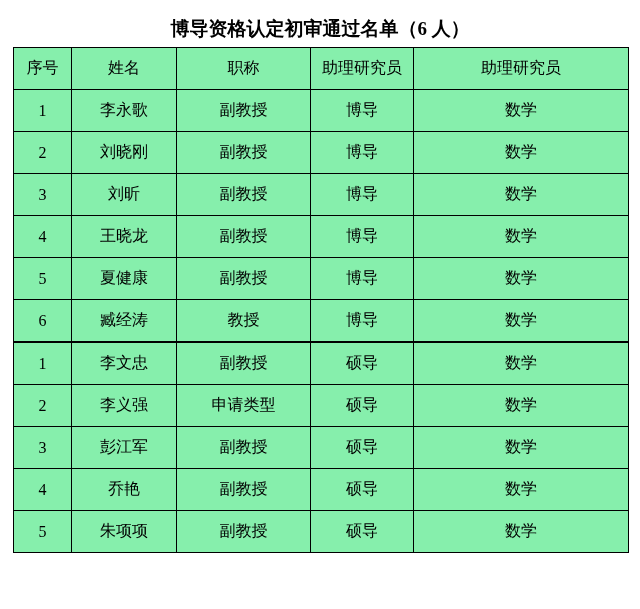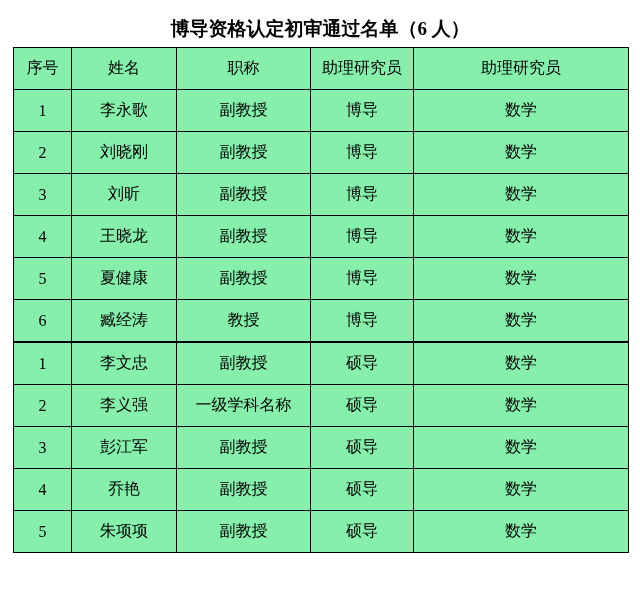--- a/index.html
+++ b/index.html
@@ -141,21 +141,21 @@
         <tr>
           <td>1</td>
           <td>李文忠</td>
           <td>副教授</td>
           <td>硕导</td>
           <td>数学</td>
         </tr>
         <tr>
           <td>2</td>
           <td>李义强</td>
-          <td>一级学科名称</td>
+          <td>申请类型</td>
           <td>硕导</td>
           <td>数学</td>
         </tr>
         <tr>
           <td>3</td>
           <td>彭江军</td>
           <td>副教授</td>
           <td>硕导</td>
           <td>数学</td>
         </tr>

